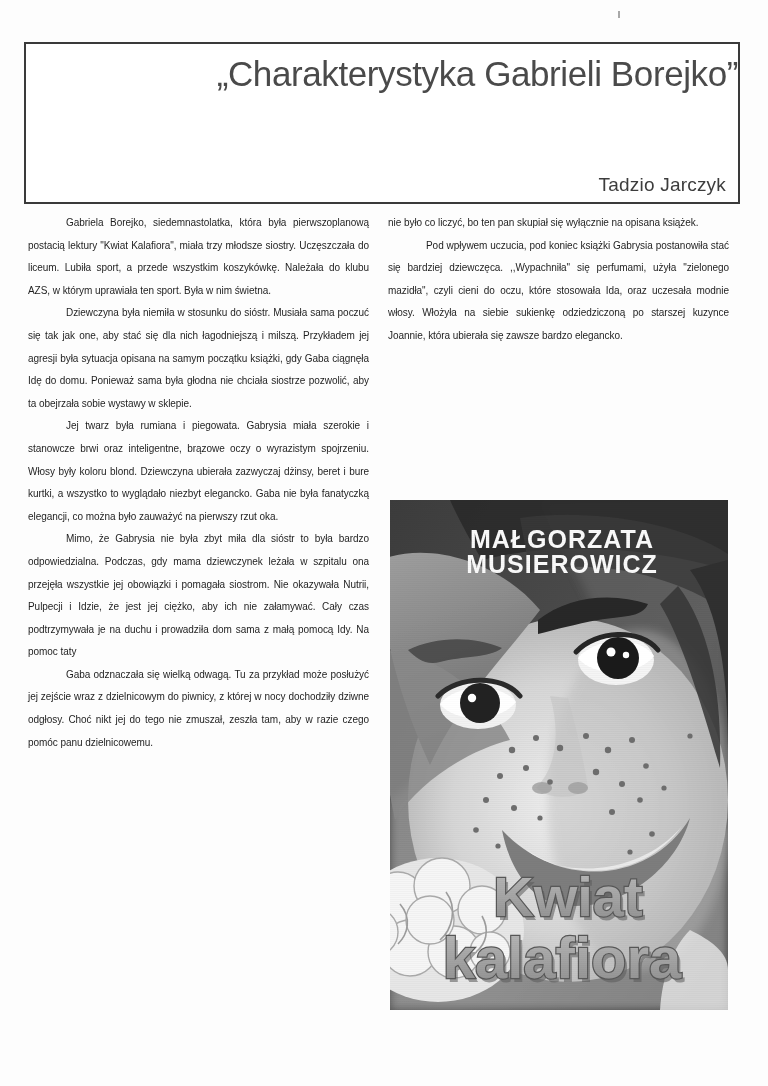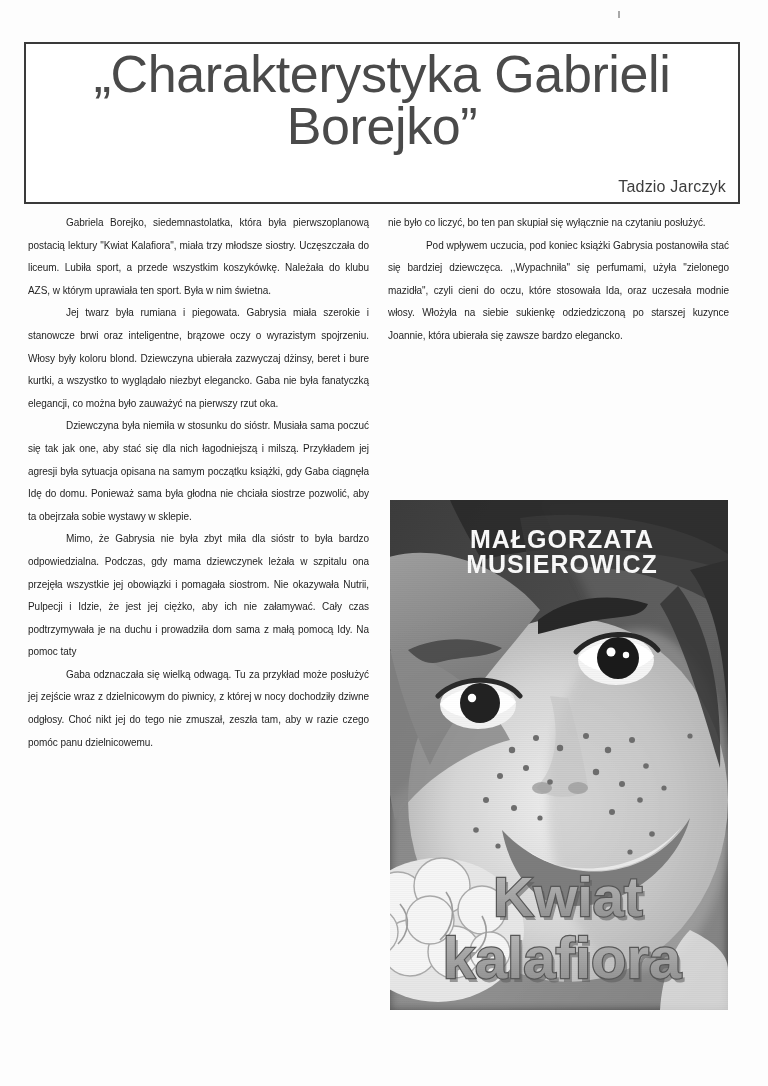--- a/index.html
+++ b/index.html
@@ -42,33 +42,33 @@
     height: 162px;
     border: 2px solid #3a3a3a;
     box-sizing: border-box;
     background: #ffffff;
   }
   .title-text {
     position: absolute;
     left: 0;
     right: 0;
     top: 4px;
-    text-align: center;
-    font-size: 52px;
+    text-align: right;
+    font-size: 35px;
     line-height: 52px;
     letter-spacing: -0.4px;
     color: #4a4a4a;
     font-weight: 400;
     white-space: pre-line;
   }
   .byline {
     position: absolute;
     right: 12px;
     bottom: 6px;
-    font-size: 16px;
+    font-size: 19px;
     color: #3d3d3d;
     letter-spacing: .2px;
     margin-top: 11px;
   }
 
   
   .col {
     position: absolute;
     top: 212px;
     font-size: 10px;
@@ -123,28 +123,28 @@
 
   <div class="scan-speck"></div>
 
   <div class="title-box">
     <div class="title-text">„Charakterystyka Gabrieli Borejko”</div>
     <div class="byline">Tadzio Jarczyk</div>
   </div>
 
   <div class="col col-left">
     <p>Gabriela Borejko, siedemnastolatka, która była pierwszoplanową postacią  lektury "Kwiat Kalafiora", miała trzy młodsze siostry. Uczęszczała do liceum. Lubiła sport, a przede wszystkim koszykówkę. Należała do klubu AZS, w którym uprawiała ten sport.  Była w nim świetna.</p>
+    <p>Dziewczyna była niemiła w stosunku do sióstr. Musiała sama poczuć się tak jak one, aby stać się dla nich łagodniejszą i milszą. Przykładem jej agresji była sytuacja opisana na samym początku książki, gdy Gaba ciągnęła Idę do domu. Ponieważ sama była głodna nie chciała siostrze pozwolić, aby ta obejrzała sobie wystawy w sklepie.</p>
     <p>Jej twarz była rumiana i piegowata. Gabrysia miała szerokie i stanowcze brwi oraz inteligentne, brązowe oczy o wyrazistym spojrzeniu. Włosy były koloru blond. Dziewczyna ubierała zazwyczaj dżinsy, beret i bure kurtki, a wszystko to wyglądało niezbyt elegancko. Gaba nie była fanatyczką elegancji, co można było zauważyć na pierwszy rzut oka.</p>
-    <p>Dziewczyna była niemiła w stosunku do sióstr. Musiała sama poczuć się tak jak one, aby stać się dla nich łagodniejszą i milszą. Przykładem jej agresji była sytuacja opisana na samym początku książki, gdy Gaba ciągnęła Idę do domu. Ponieważ sama była głodna nie chciała siostrze pozwolić, aby ta obejrzała sobie wystawy w sklepie.</p>
     <p>Mimo, że Gabrysia nie była zbyt miła dla sióstr to była bardzo odpowiedzialna. Podczas, gdy mama dziewczynek leżała w szpitalu ona przejęła wszystkie jej obowiązki i pomagała siostrom. Nie okazywała Nutrii, Pulpecji i Idzie, że jest jej ciężko, aby ich nie załamywać. Cały czas podtrzymywała je na duchu i prowadziła dom sama z małą pomocą Idy. Na pomoc taty</p>
     <p>Gaba odznaczała się wielką odwagą. Tu za przykład może posłużyć jej zejście wraz z dzielnicowym do piwnicy, z której w nocy dochodziły dziwne odgłosy. Choć nikt jej do tego nie zmuszał, zeszła tam, aby w razie czego pomóc panu dzielnicowemu.</p>
   </div>
 
   <div class="col col-right">
-    <p class="cont">nie było co liczyć, bo ten pan skupiał się wyłącznie na czytaniu posłużyć.</p>
+    <p class="cont">nie było co liczyć, bo ten pan skupiał się wyłącznie na opisana książek.</p>
     <p>Pod wpływem uczucia, pod koniec książki Gabrysia postanowiła stać się bardziej dziewczęca. ,,Wypachniła" się perfumami, użyła "zielonego mazidła", czyli cieni do oczu, które stosowała Ida, oraz uczesała modnie włosy. Włożyła na siebie sukienkę odziedziczoną po starszej kuzynce Joannie, która ubierała się zawsze bardzo elegancko.</p>
   </div>
 
   <div class="cover">
     <svg width="338" height="510" viewBox="0 0 338 510" xmlns="http://www.w3.org/2000/svg">
       <defs>
         <radialGradient id="faceG" cx="48%" cy="52%" r="62%">
           <stop offset="0%" stop-color="#e9e9e9"></stop>
           <stop offset="55%" stop-color="#d2d2d2"></stop>
           <stop offset="100%" stop-color="#a9a9a9"></stop>

